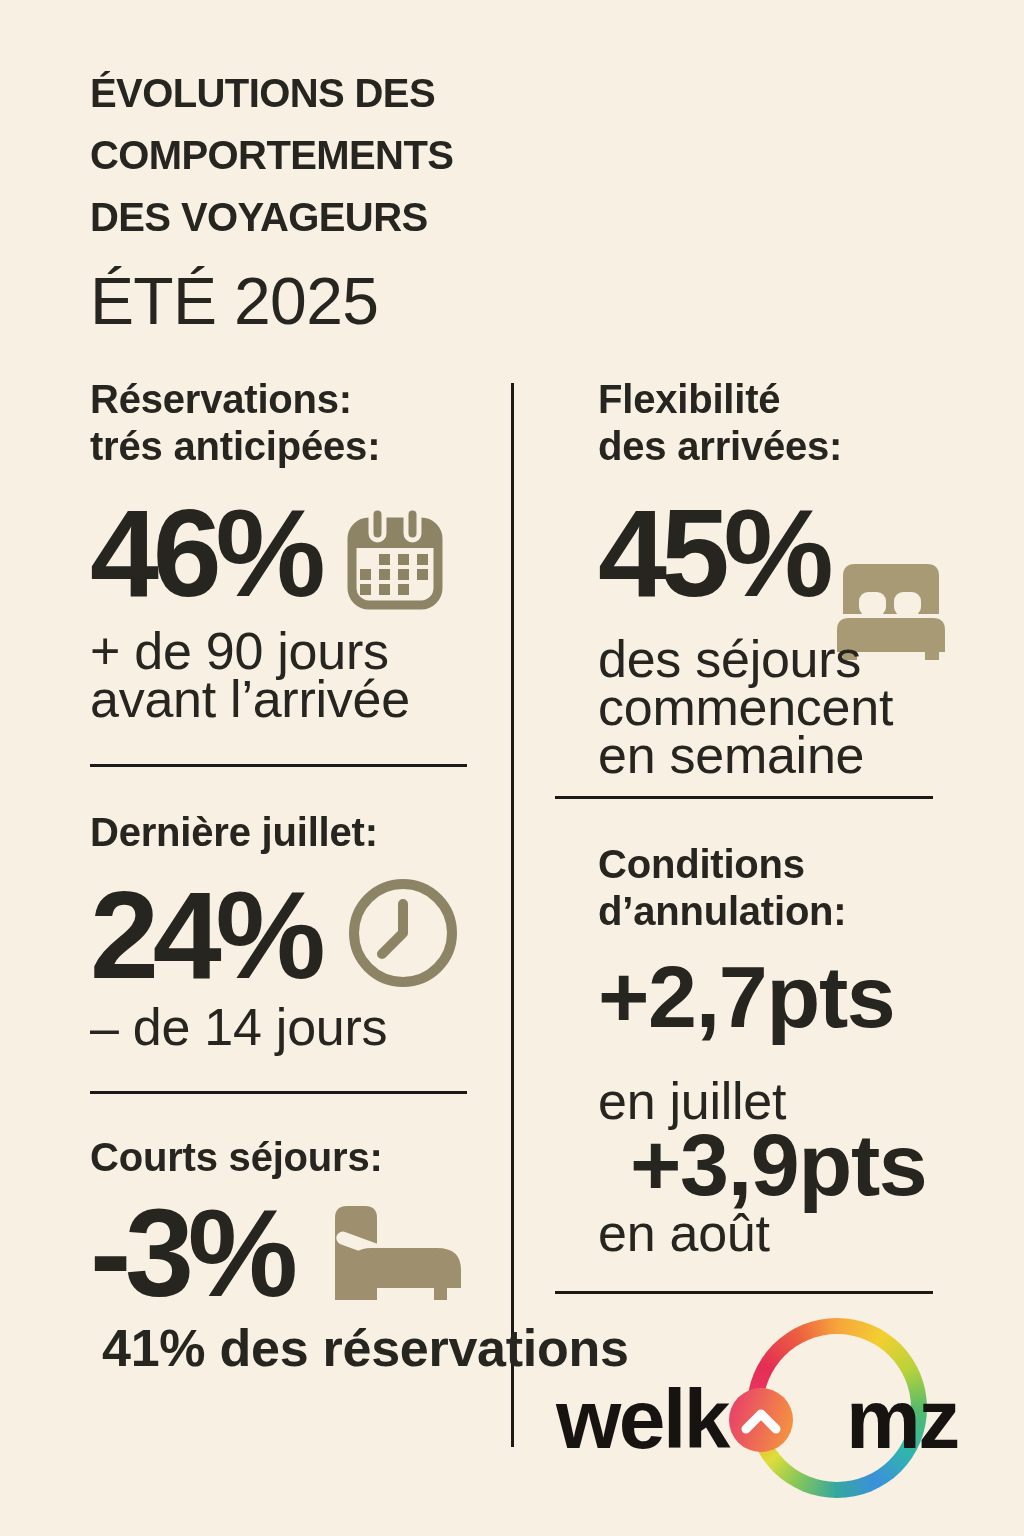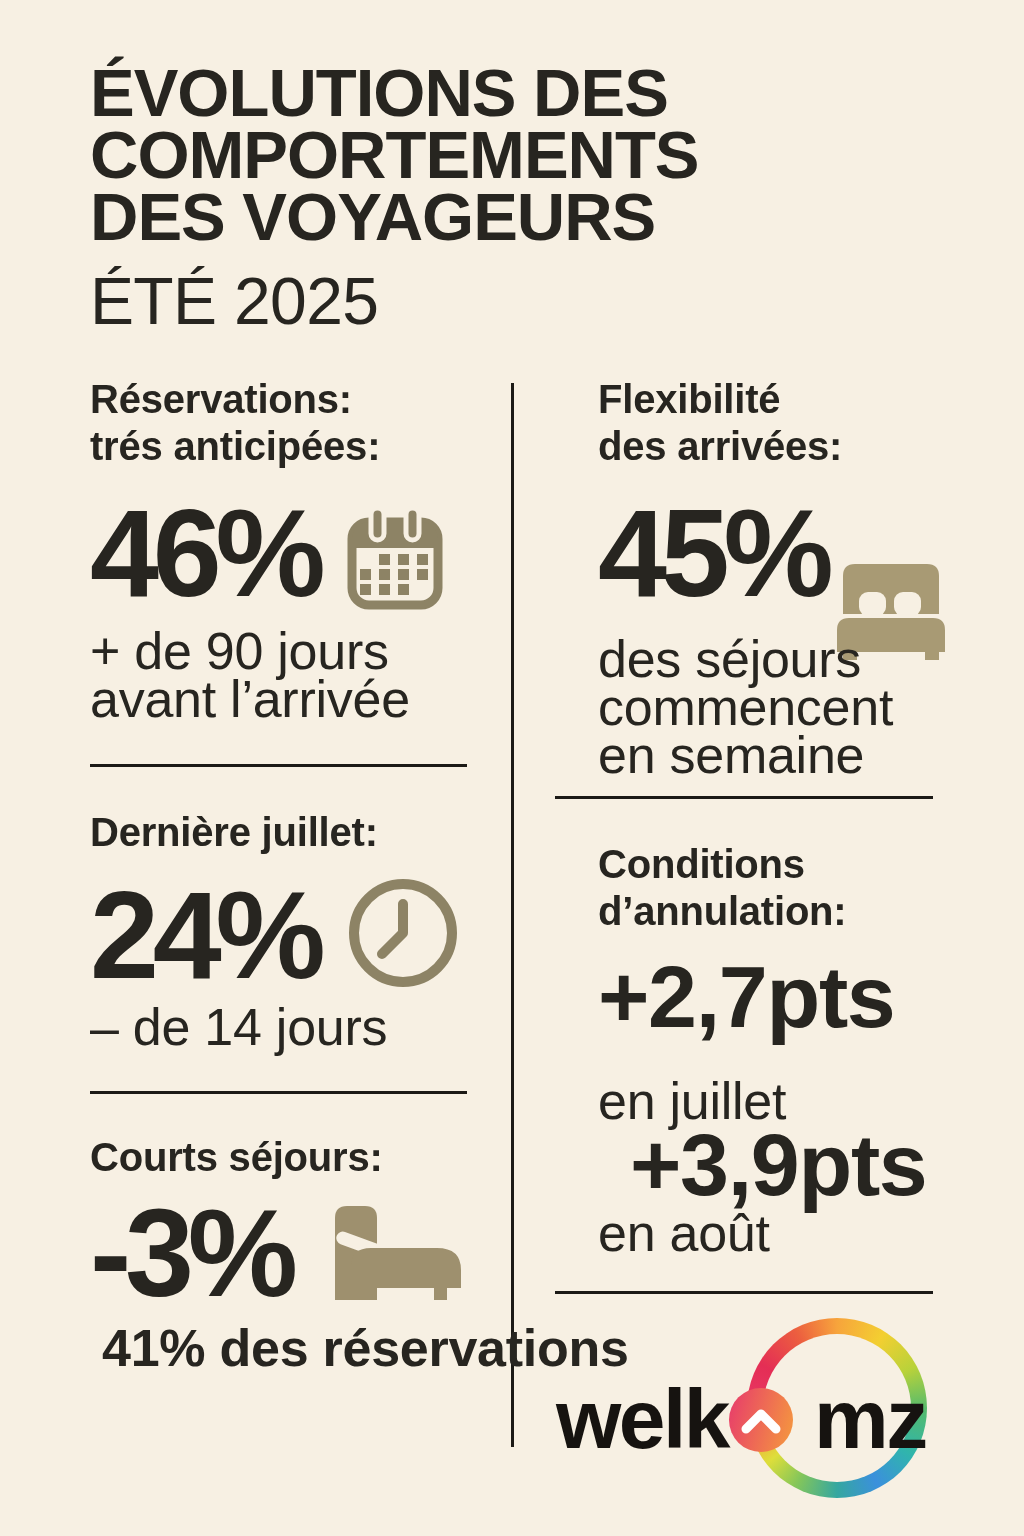--- a/index.html
+++ b/index.html
@@ -7,21 +7,21 @@
     width:1024px;height:1536px;
     background:var(--background,#f7f0e3);
     font-family:"Liberation Sans",sans-serif;
     color:var(--text,#272520);
     position:relative;overflow:hidden;
   }
   .abs{position:absolute;}
   .pre{white-space:pre-line;}
   .title{
     left:90px;top:62px;
-    font-size:67px;font-weight:700;line-height:62px;
+    font-size:40px;font-weight:700;line-height:62px;
     letter-spacing:-0.015em;
   }
   .subtitle{
     left:90px;top:264px;
     font-size:66px;font-weight:400;line-height:74px;
     letter-spacing:-0.01em;
   }
   .label{font-size:40px;font-weight:700;line-height:47px;letter-spacing:-0.005em;}
   .body-txt{font-size:52px;font-weight:400;line-height:48px;letter-spacing:-0.005em;}
   .big{font-size:124px;font-weight:700;line-height:132px;letter-spacing:-0.05em;}
@@ -134,19 +134,19 @@
   <div class="abs body-txt" style="left:598px;top:1077px;">en juillet</div>
   <div class="abs pts" style="left:598px;top:1117px;margin-left:32px;">+3,9pts</div>
   <div class="abs body-txt" style="left:598px;top:1209px;">en août</div>
 </div>
 
 <div class="abs rule" style="left:555px;top:1291px;width:378px;"></div>
 
 <div>
   <div class="abs ring" style="left: 747px; top: 1318px; background: conic-gradient(rgb(247, 164, 60) 0deg, rgb(243, 207, 49) 32deg, rgb(185, 210, 58) 62deg, rgb(82, 186, 110) 92deg, rgb(48, 181, 172) 122deg, rgb(59, 144, 220) 152deg, rgb(53, 167, 160) 180deg, rgb(132, 198, 90) 208deg, rgb(222, 222, 58) 232deg, rgb(243, 165, 60) 252deg, rgb(234, 58, 105) 262deg, rgb(228, 46, 85) 300deg, rgb(236, 95, 63) 332deg, rgb(247, 164, 60) 360deg);"></div>
   <div class="abs logo-word" style="right:296px;top:1373px;">welk</div>
-  <div class="abs logo-word" style="left:814px;top:1373px;">mz</div>
+  <div class="abs logo-word" style="left:846px;top:1373px;">mz</div>
   <div class="abs pin" style="left: 729px; top: 1388px; background: linear-gradient(105deg, rgb(231, 58, 108), rgb(245, 155, 61));">
     <svg width="40" height="30" viewBox="0 0 40 30">
       <polyline points="5,24 20,9 35,24" fill="none" stroke="#ffffff" stroke-width="9" stroke-linecap="round" stroke-linejoin="round"></polyline>
     </svg>
   </div>
 </div>
 
 </body></html>

